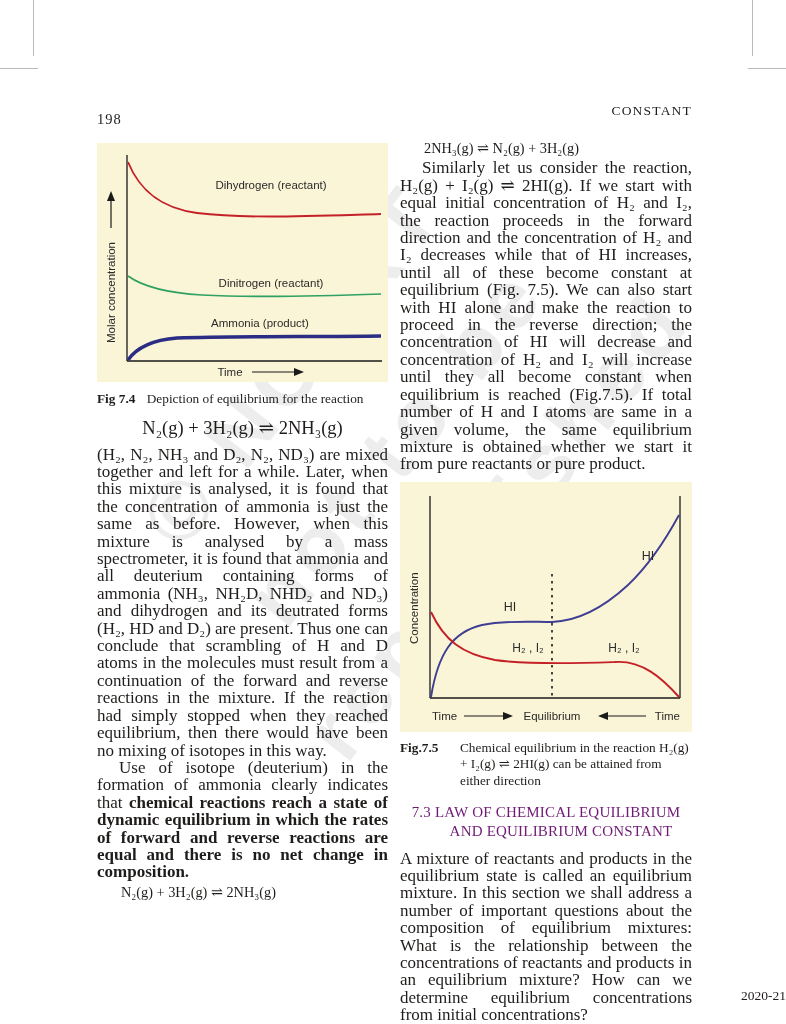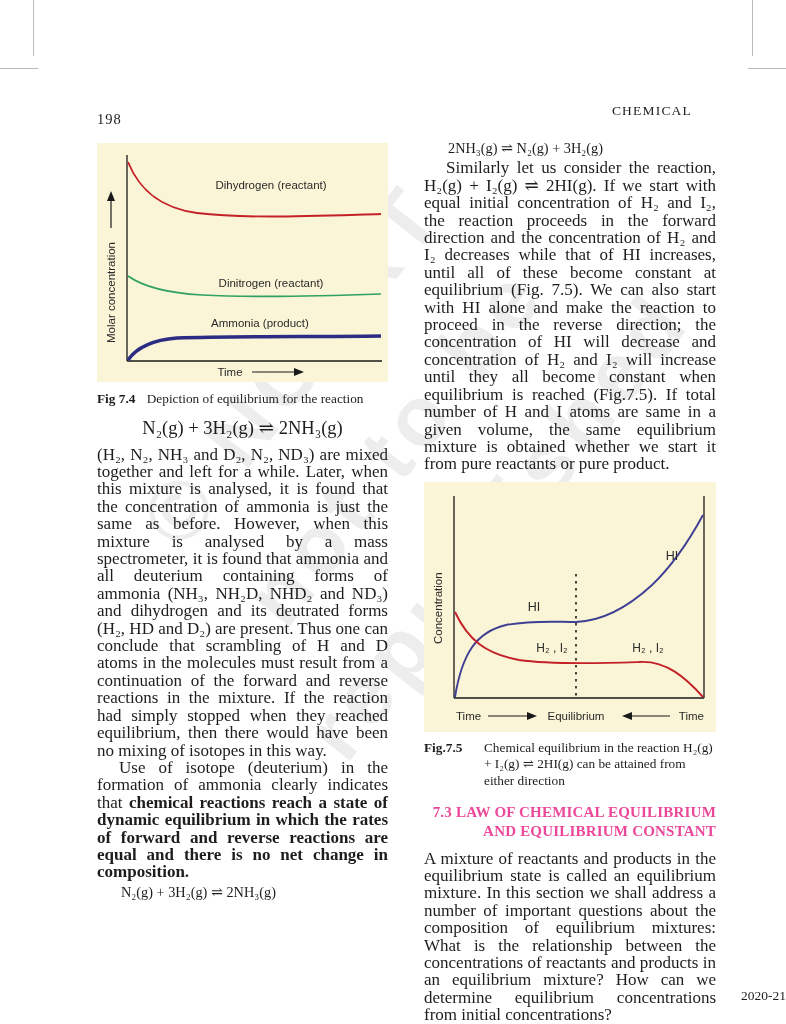--- a/index.html
+++ b/index.html
@@ -18,36 +18,36 @@
     text-align:center; pointer-events:none;
     font-family:"Liberation Sans","DejaVu Sans",sans-serif;
     font-size:84px; font-weight:bold; letter-spacing:8px; line-height:1.55;
     color:rgba(125,125,125,0.14); white-space:nowrap;
   }
   .hdr { position:absolute; top:103px; left:97px; right:94px; display:flex; justify-content:space-between; }
   .hdr .pagenum { font-size:14.5px; letter-spacing:1px;margin-top:8px; }
   .hdr .book { font-size:13.5px; letter-spacing:1.2px; }
   .col { position:absolute; text-align:justify; }
   .col-left  { left:97px;  top:143px; width:291px; }
-  .col-right { left:400px; top:140px; width:292px;margin-left:24px; }
+  .col-right { left:400px; top:140px; width:292px; }
   .body-p { font-size:17px; line-height:17.4px; margin:0; }
   .indent { text-indent:22px; }
   .sp-above { }
   .figbox { display:block; }
   .caption { font-size:13.3px; line-height:16.6px; margin-top:9px; text-align:left; }
   .caption .cap-label { font-weight:bold; margin-right:8px; white-space:nowrap; }
   .caption2 { display:flex; margin-top:8px; }
   .caption2 .cap-label { flex:0 0 52px; }
   .caption2 .cap-text { flex:1; }
   .big-eq { text-align:center; font-size:18.5px; margin:9px 0 7px 0; }
   .inline-eq { margin:3px 0 2px 24px; text-align:left; font-size:14.3px; line-height:17.4px; }
   .sec-head {
-    font-size:15px; font-weight:bold; line-height:19px;
-    color:#ec4899; margin-top:13px; margin-bottom:9px;
-    padding-left:30px; text-indent:-30px; text-align:right;
+    font-size:15px; font-weight:normal; line-height:19px;
+    color:#701a75; margin-top:13px; margin-bottom:9px;
+    padding-left:30px; text-indent:-30px; text-align:center;
     letter-spacing:0.2px;
   }
   .footer { position:absolute; bottom:20px; left:0; right:0; text-align:right; font-size:13.5px; }
   svg text { font-family:"Liberation Sans","DejaVu Sans",sans-serif; fill:#2a2a2a; }
 </style>
 </head>
 <body>
 
 <div class="page">
 
@@ -57,21 +57,21 @@
   <div class="crop" style="right:0;top:68px;width:38px;height:1px;"></div>
 
   <div class="watermark">
     <div>© NCERT</div>
     <div>not to be</div>
     <div>republished</div>
   </div>
 
   <div class="hdr">
     <span class="pagenum">198</span>
-    <span class="book">CHEMICAL</span>
+    <span class="book">CONSTANT</span>
   </div>
 
   <div class="col col-left">
 
     <svg class="figbox" width="291" height="239" viewBox="0 0 291 239">
       <rect x="0" y="0" width="291" height="239" fill="#FBF5D7"></rect>
 
       <line x1="30" y1="12" x2="30" y2="218" stroke="#1a1a1a" stroke-width="1.3"></line>
       <line x1="30" y1="218" x2="285" y2="218" stroke="#1a1a1a" stroke-width="1.3"></line>
 

